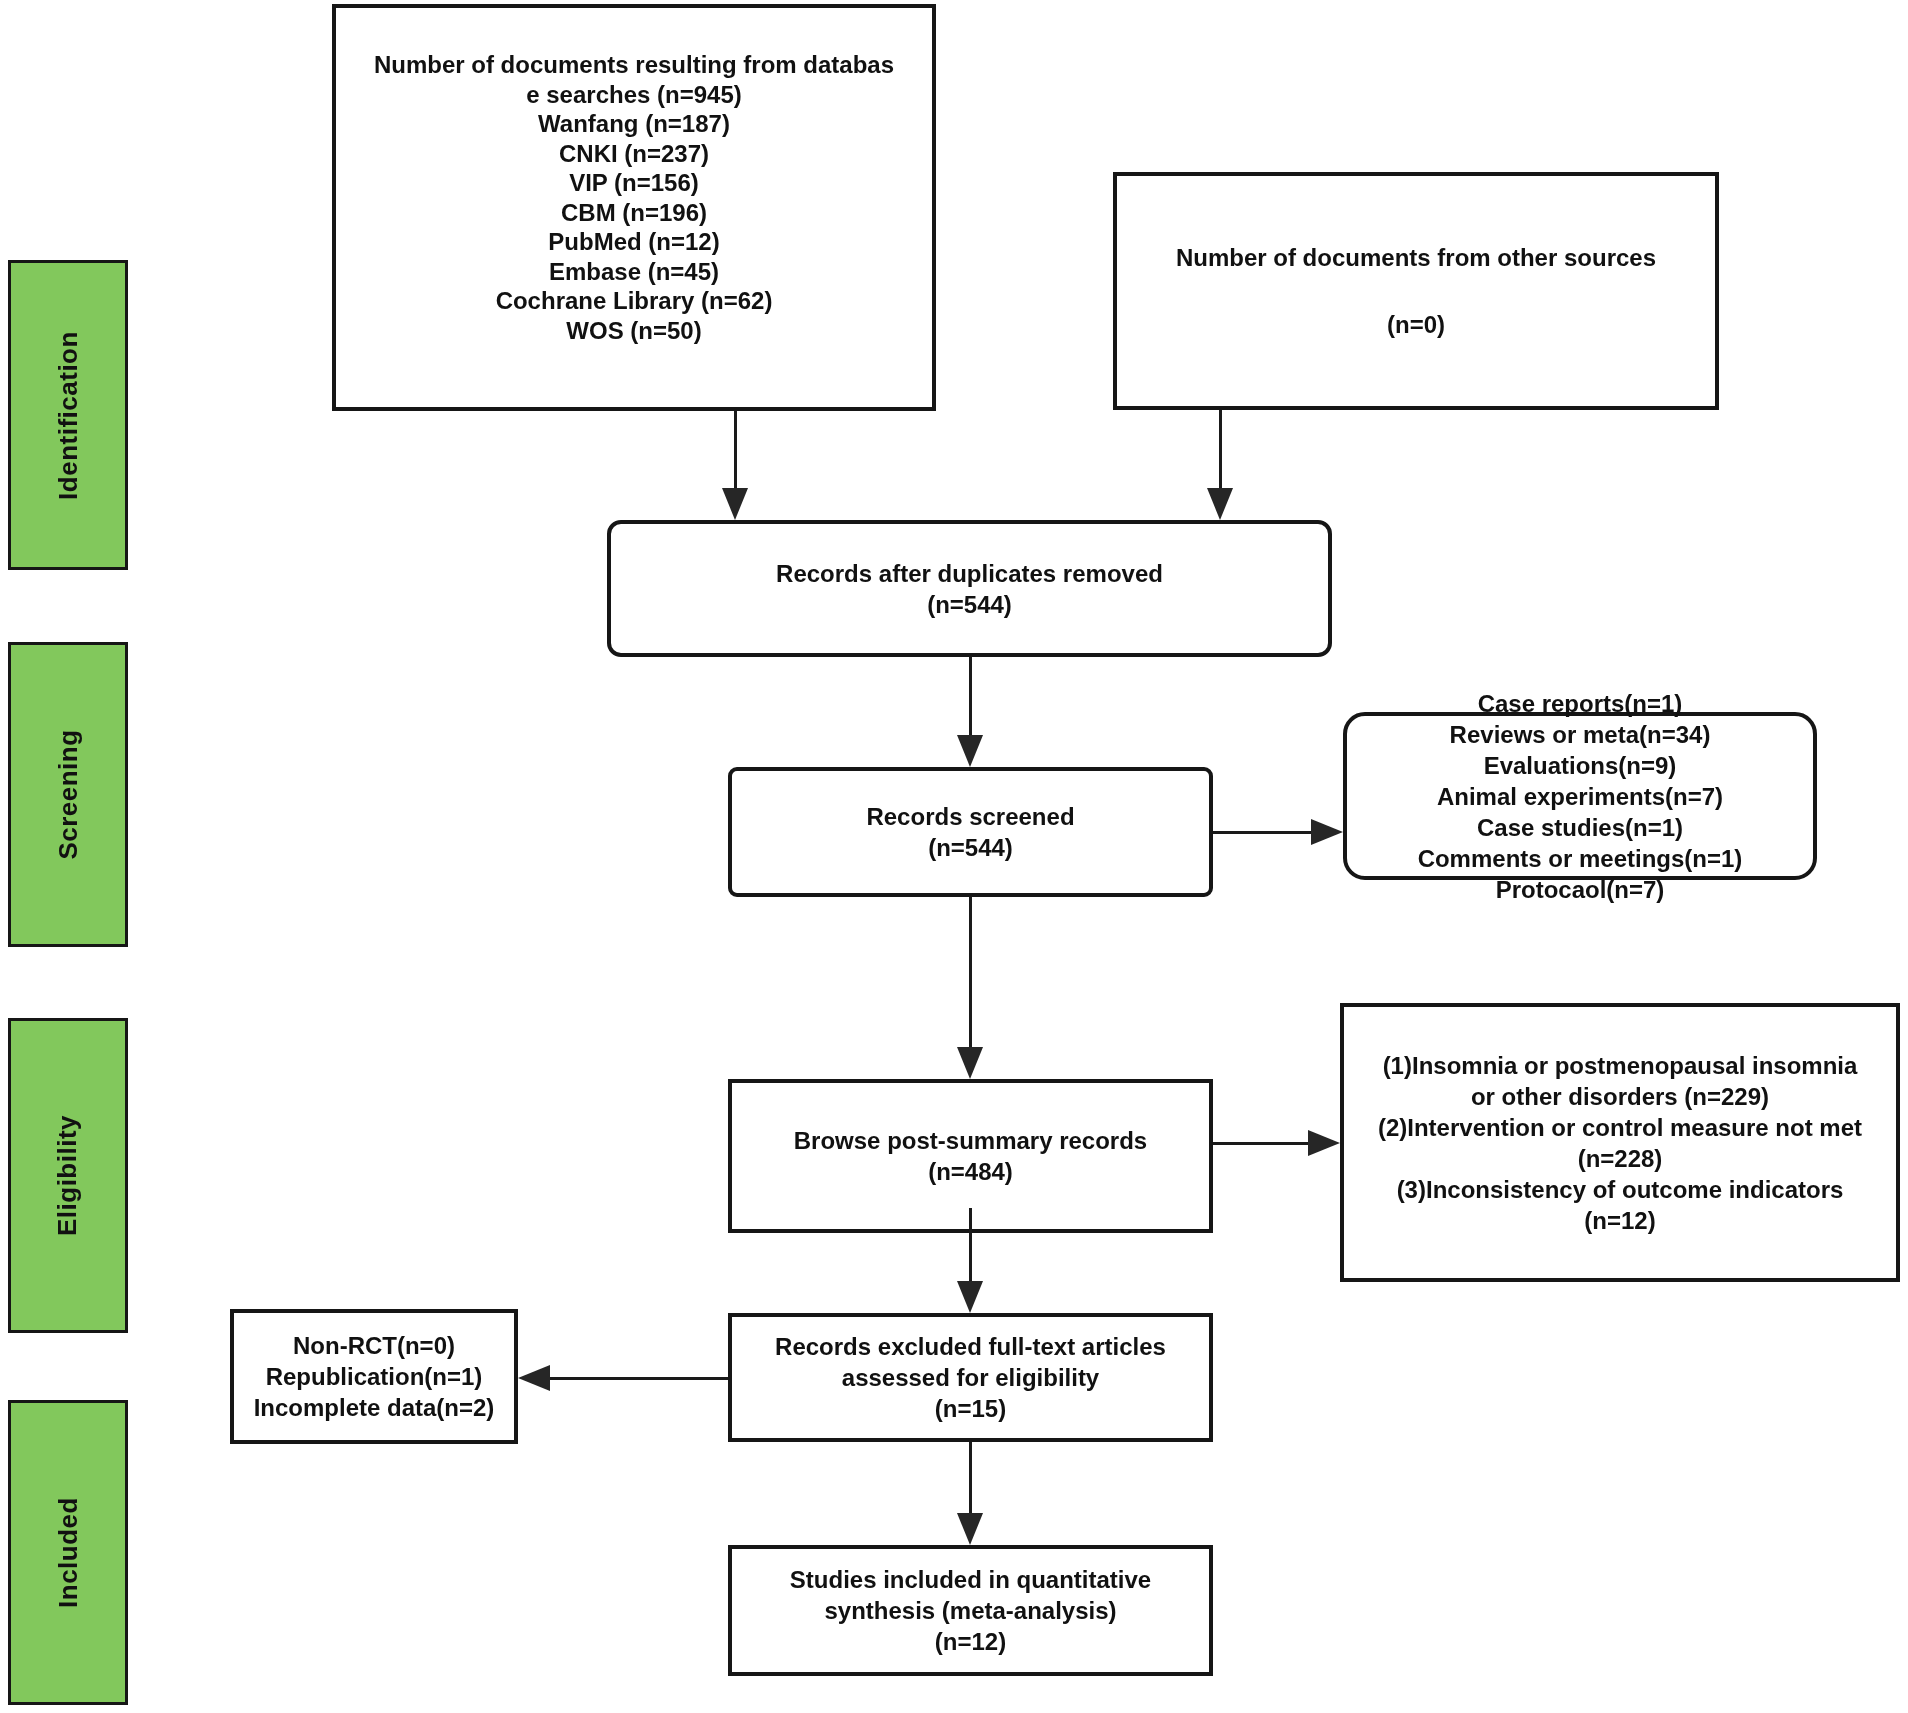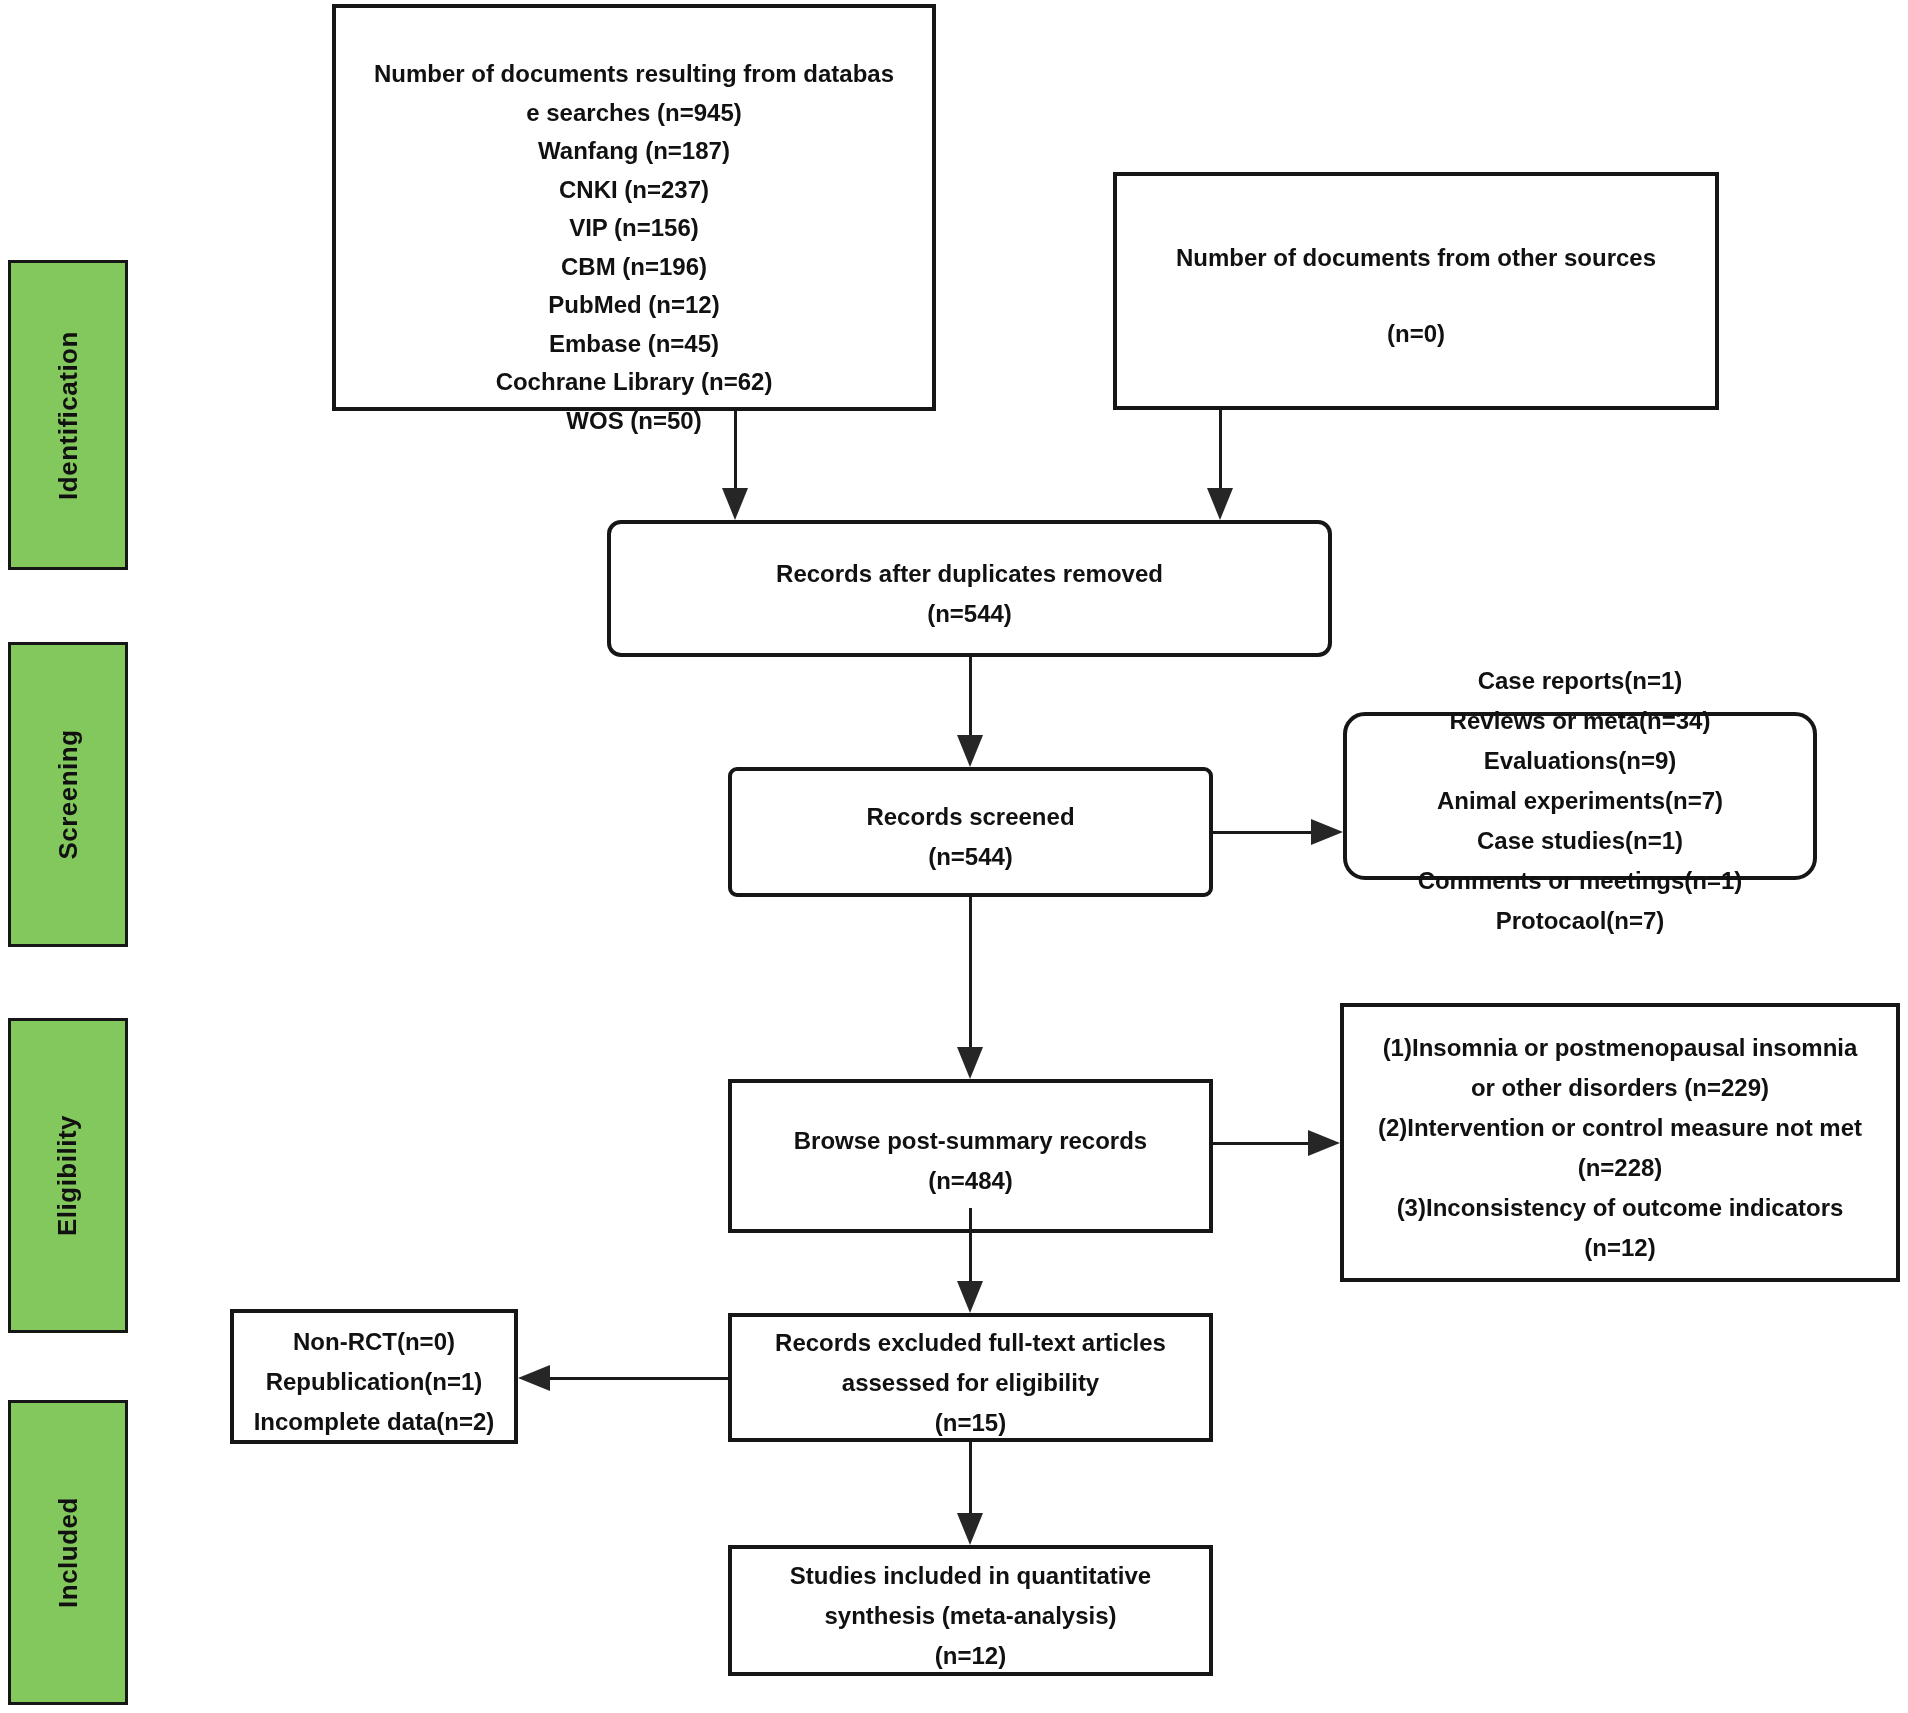--- a/index.html
+++ b/index.html
@@ -42,21 +42,21 @@
     align-items: center;
     text-align: center;
     font-size: 24px;
     line-height: 31px;
   }
   .box.top-align {
     justify-content: flex-start;
     padding-top: 42px;
     line-height: 29.5px;
   }
-  .bline { width: 100%; margin-top: 9px; }
+  .bline { width: 100%; }
   
   .vline {
     position: absolute;
     width: 3px;
     background: var(--line, #1A1A1A);
   }
   .hline {
     position: absolute;
     height: 3px;
     background: var(--line, #1A1A1A);

